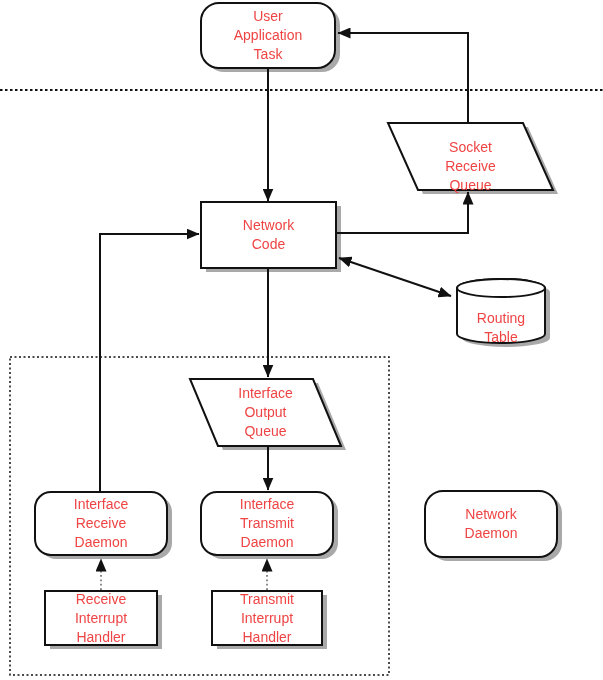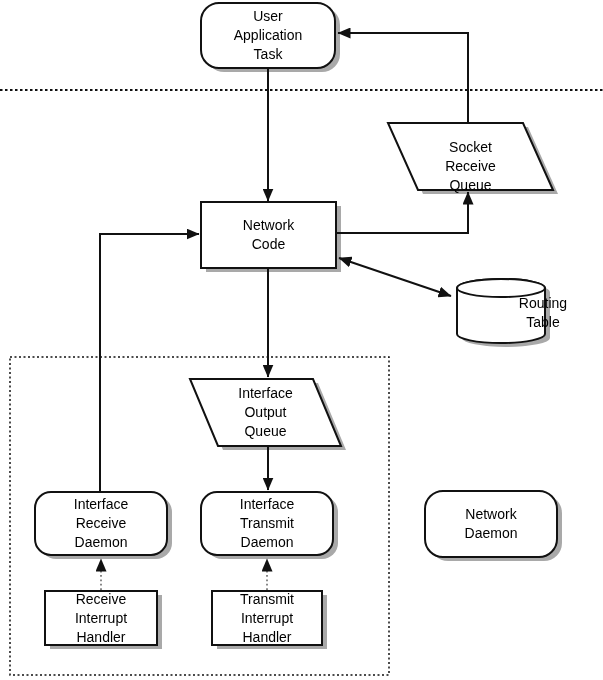--- a/index.html
+++ b/index.html
@@ -22,21 +22,21 @@
   }
   .node-label {
     position: absolute;
     display: flex;
     align-items: center;
     justify-content: center;
     text-align: center;
     white-space: pre-line;
     font-size: 14px;
     line-height: 19px;
-    color: #000000;
+    color: #ef4444;
     pointer-events: none;
   }
 </style>
 </head>
 <body>
 
 <div id="stage">
 
   <svg id="diagram-svg" width="603" height="680" viewBox="0 0 603 680">
     <defs>
@@ -91,21 +91,21 @@
   </svg>
 
   <div class="node-label" style="left:201px; top:3px;   width:134px; height:65px;">User
 Application
 Task</div>
   <div class="node-label" style="left:398px; top:123px; width:145px; height:87px;">Socket
 Receive
 Queue</div>
   <div class="node-label" style="left:201px; top:202px; width:135px; height:66px;">Network
 Code</div>
-  <div class="node-label" style="left:457px; top:285px; width:88px;  height:55px;padding-left:42px;">Routing
+  <div class="node-label" style="left:457px; top:300px; width:88px;  height:55px;">Routing
 Table</div>
   <div class="node-label" style="left:195px; top:379px; width:141px; height:67px;">Interface
 Output
 Queue</div>
   <div class="node-label" style="left:35px;  top:492px; width:132px; height:63px;">Interface
 Receive
 Daemon</div>
   <div class="node-label" style="left:201px; top:492px; width:132px; height:63px;">Interface
 Transmit
 Daemon</div>

